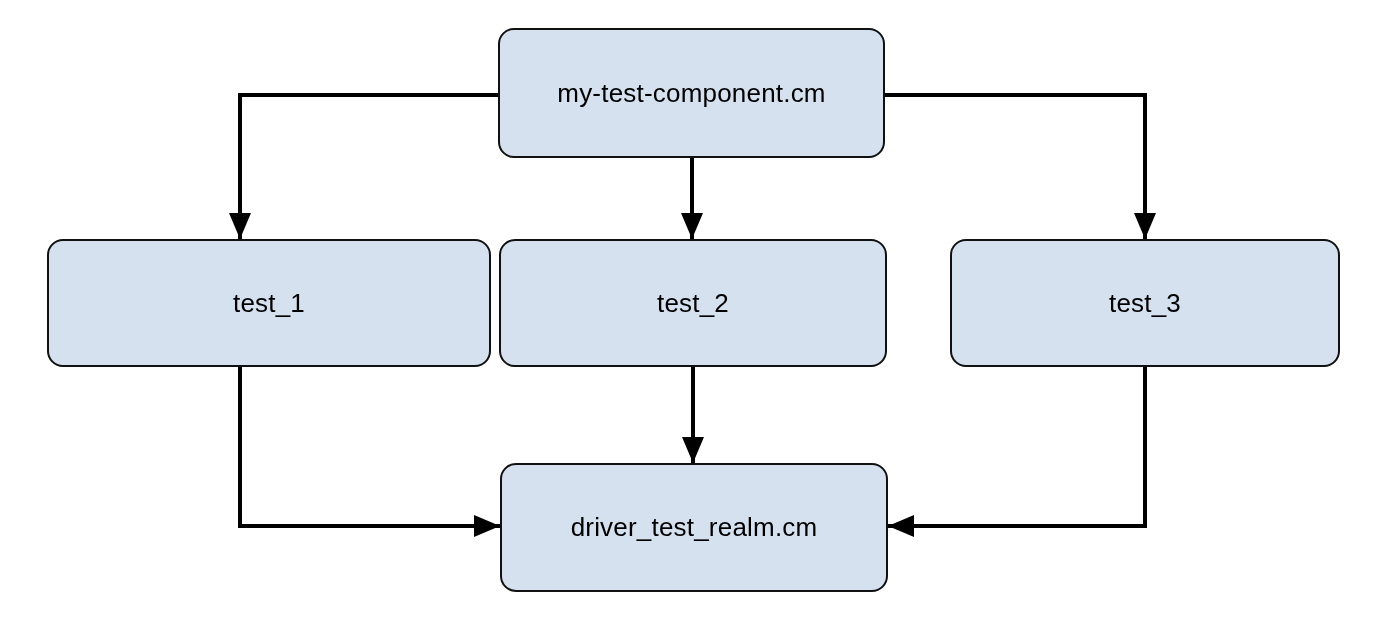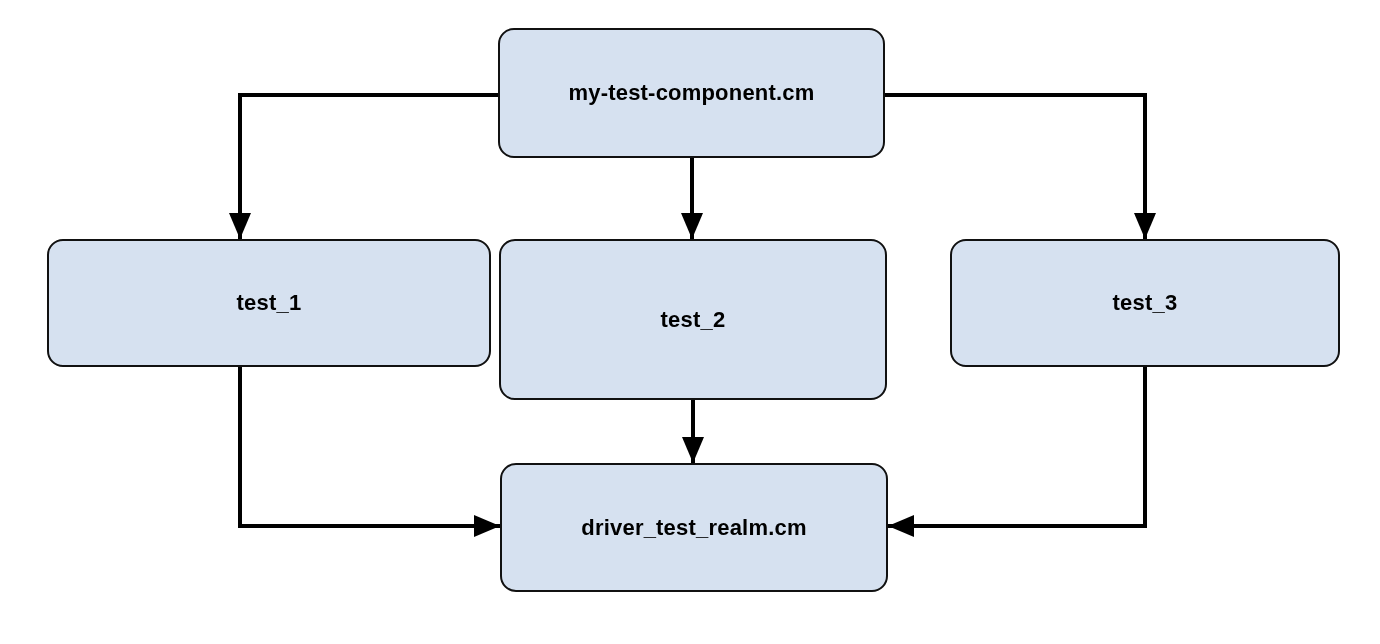--- a/index.html
+++ b/index.html
@@ -36,29 +36,29 @@
   .node {
     position: absolute;
     background: var(--node-fill);
     border: 2px solid var(--node-border);
     border-radius: 16px;
     display: flex;
     align-items: center;
     justify-content: center;
   }
   .node .label {
-    font-size: 22px;
-    font-weight: bold;
+    font-size: 26px;
+    font-weight: normal;
     color: var(--text);
     white-space: nowrap;
     letter-spacing: 0.2px;
   }
   .node-top    { left: 498px; top:  28px; width: 387px; height: 130px; }
   .node-test1  { left:  47px; top: 239px; width: 444px; height: 128px; }
-  .node-test2  { left: 499px; top: 239px; width: 388px; height: 161px; }
+  .node-test2  { left: 499px; top: 239px; width: 388px; height: 128px; }
   .node-test3  { left: 950px; top: 239px; width: 390px; height: 128px; }
   .node-driver { left: 500px; top: 463px; width: 388px; height: 129px; text-align: center; }
 </style>
 </head>
 <body>
 
 <div class="canvas">
 
   <svg class="edges-svg" width="1380" height="644" viewBox="0 0 1380 644" xmlns="http://www.w3.org/2000/svg">
     <defs>

